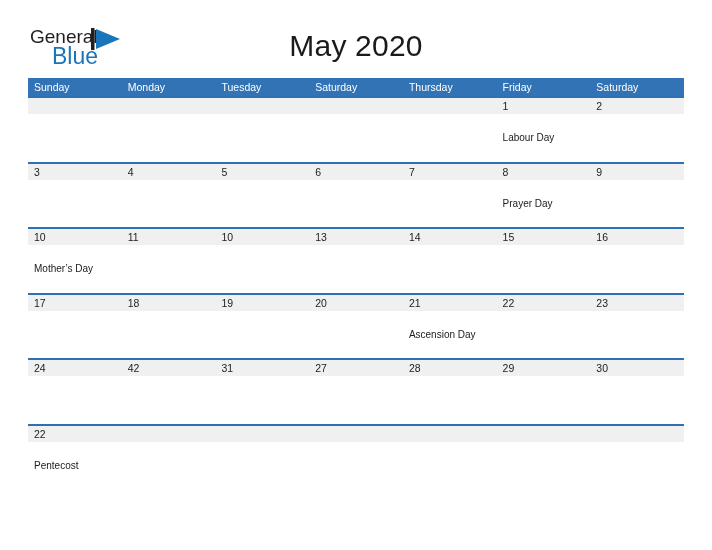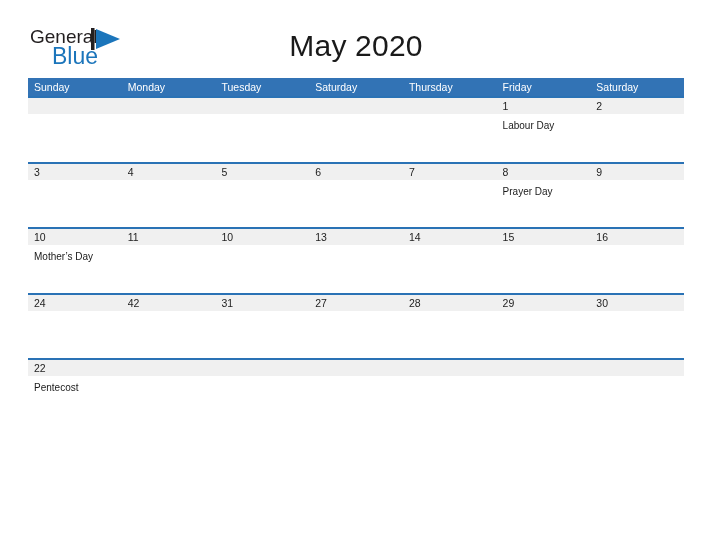--- a/index.html
+++ b/index.html
@@ -125,21 +125,21 @@
     color: #222222;
     padding-left: 6px;
     box-sizing: border-box;
     line-height: 16px;
   }
   .day-event {
     flex: 1 1 0;
     font-size: 10px;
     color: #1a1a1a;
     padding-left: 6px;
-    padding-top: 5px;
+    padding-top: 17px;
     box-sizing: border-box;
     line-height: 13px;
     white-space: nowrap;
     overflow: hidden;
   }
 </style>
 </head>
 <body>
 
 <div class="page-header">
@@ -226,20 +226,40 @@
       <div class="day-event">Mother’s Day</div>
       <div class="day-event"></div>
       <div class="day-event"></div>
       <div class="day-event"></div>
       <div class="day-event"></div>
       <div class="day-event"></div>
       <div class="day-event"></div>
     </div>
   </div>
 
+  <div class="week-row">
+    <div class="day-strip">
+      <div class="day-num">17</div>
+      <div class="day-num">18</div>
+      <div class="day-num">19</div>
+      <div class="day-num">20</div>
+      <div class="day-num">21</div>
+      <div class="day-num">22</div>
+      <div class="day-num">23</div>
+    </div>
+    <div class="day-cells">
+      <div class="day-event"></div>
+      <div class="day-event"></div>
+      <div class="day-event"></div>
+      <div class="day-event"></div>
+      <div class="day-event">Ascension Day</div>
+      <div class="day-event"></div>
+      <div class="day-event"></div>
+    </div>
+  </div>
 
   <div class="week-row">
     <div class="day-strip">
       <div class="day-num">24</div>
       <div class="day-num">42</div>
       <div class="day-num">31</div>
       <div class="day-num">27</div>
       <div class="day-num">28</div>
       <div class="day-num">29</div>
       <div class="day-num">30</div>

